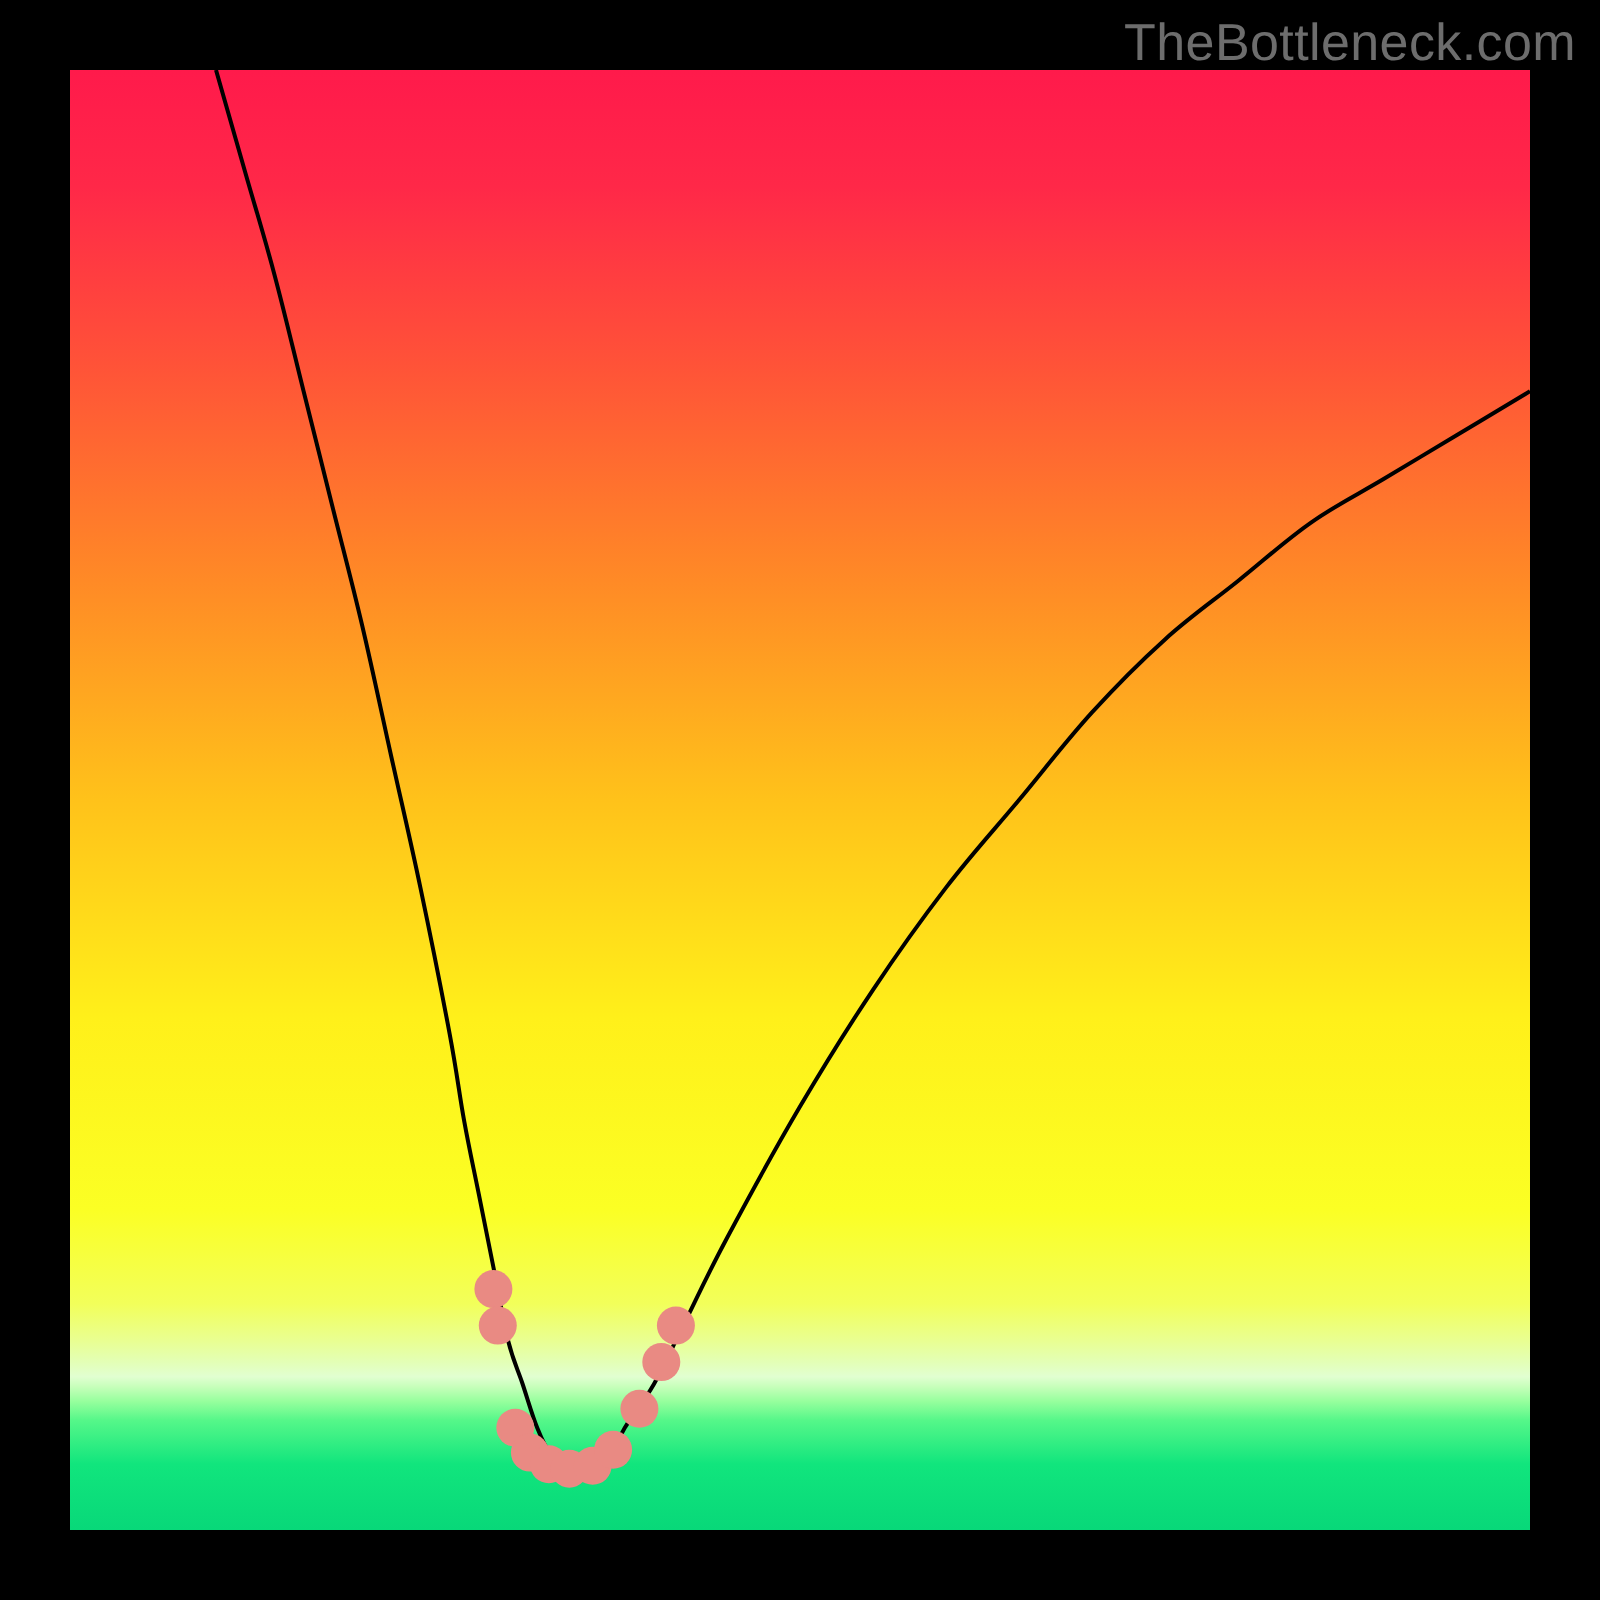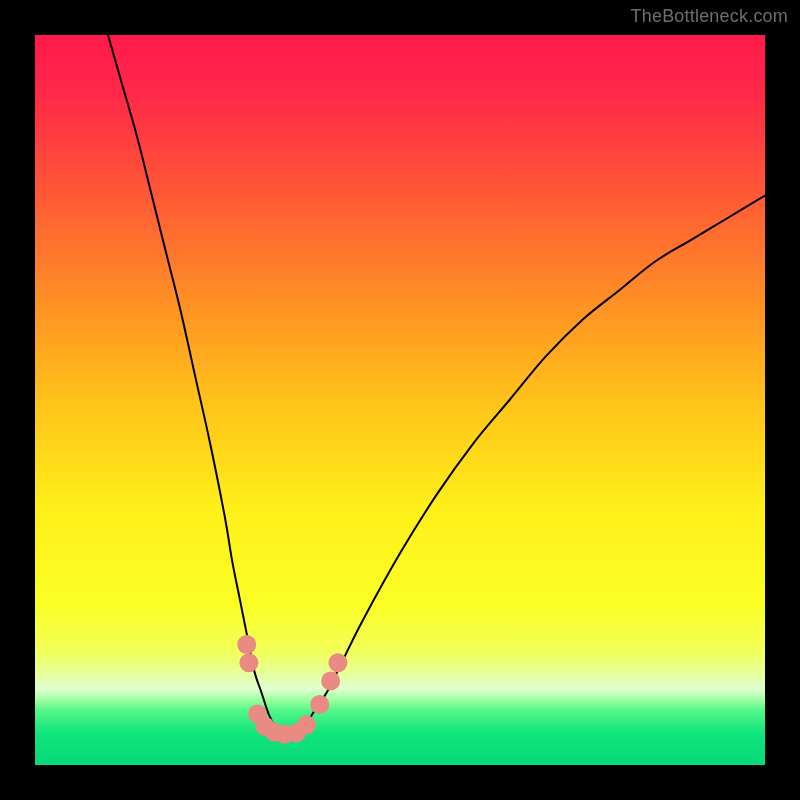--- a/index.html
+++ b/index.html
@@ -29,21 +29,21 @@
   }
   .gradient {
     position: absolute;
     inset: 0;
   }
   .watermark {
     position: absolute;
     top: 6px;
     right: 12px;
     color: #6d6d6d;
-    font-size: 18px;
+    font-size: 26px;
     letter-spacing: 0.2px;
     font-weight: 400;
   }
   svg.curves {
     position: absolute;
     inset: 0;
   }
 </style>
 </head>
 <body>

